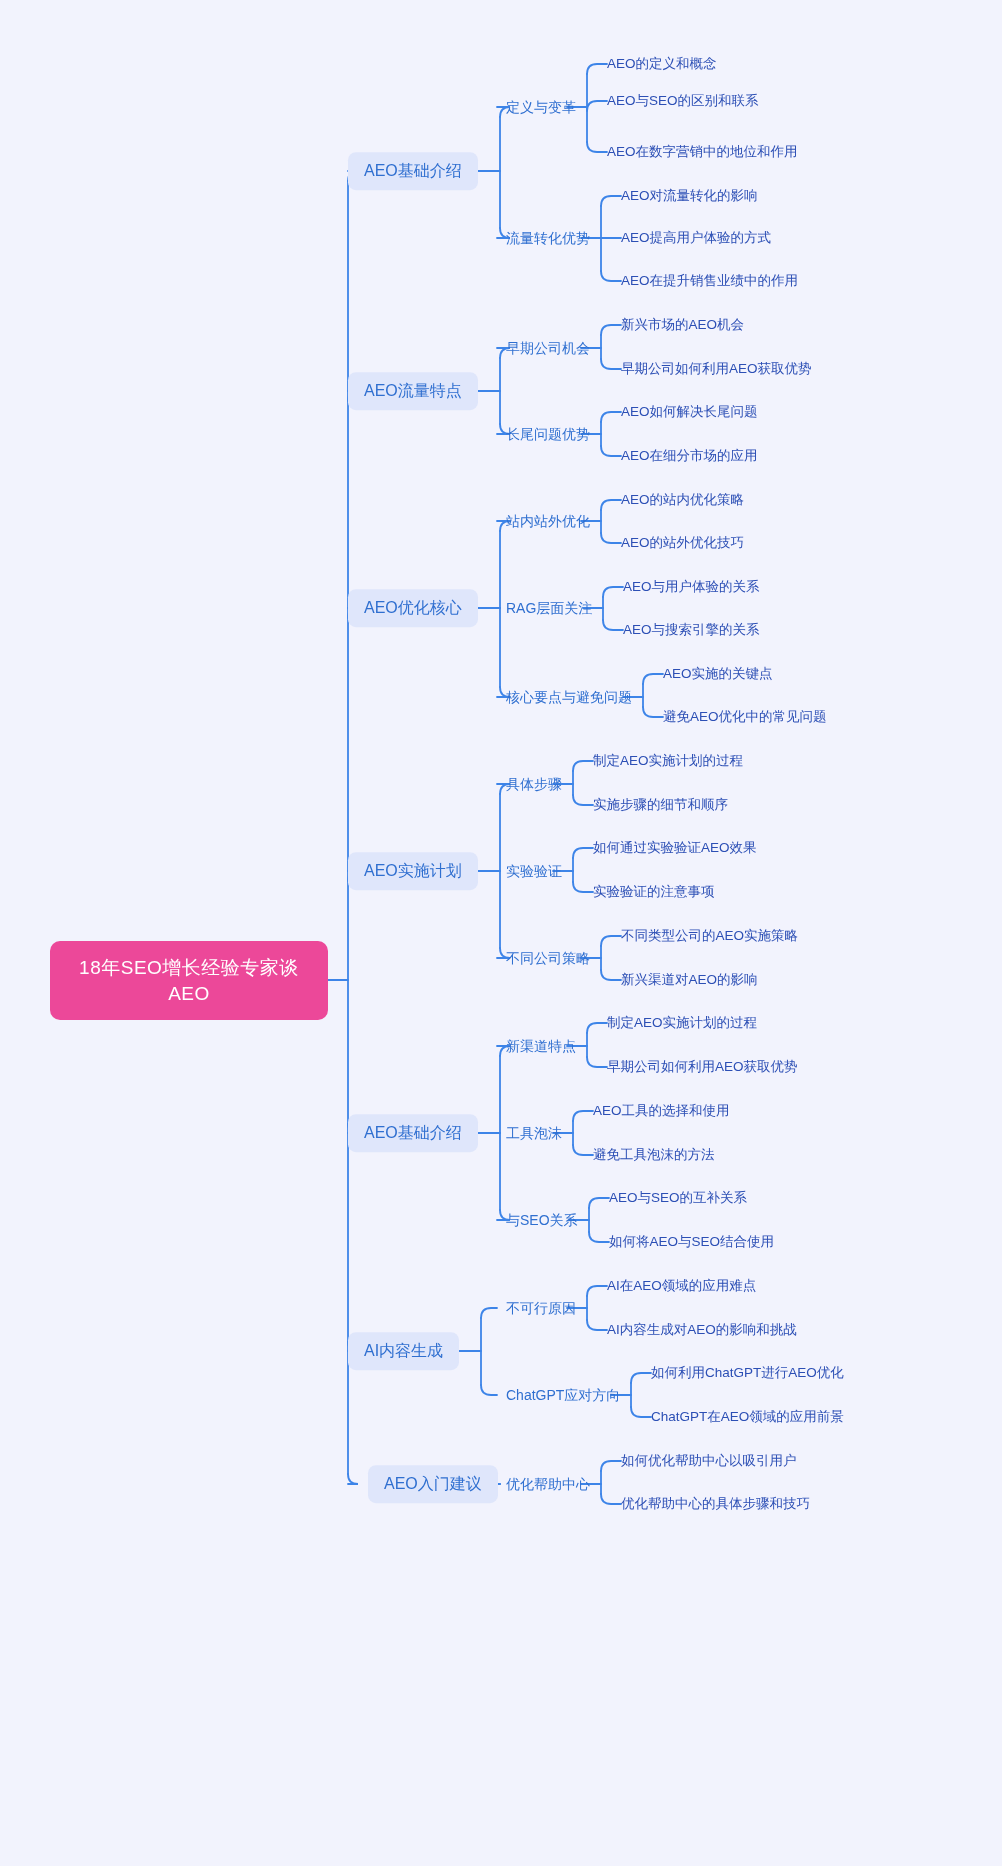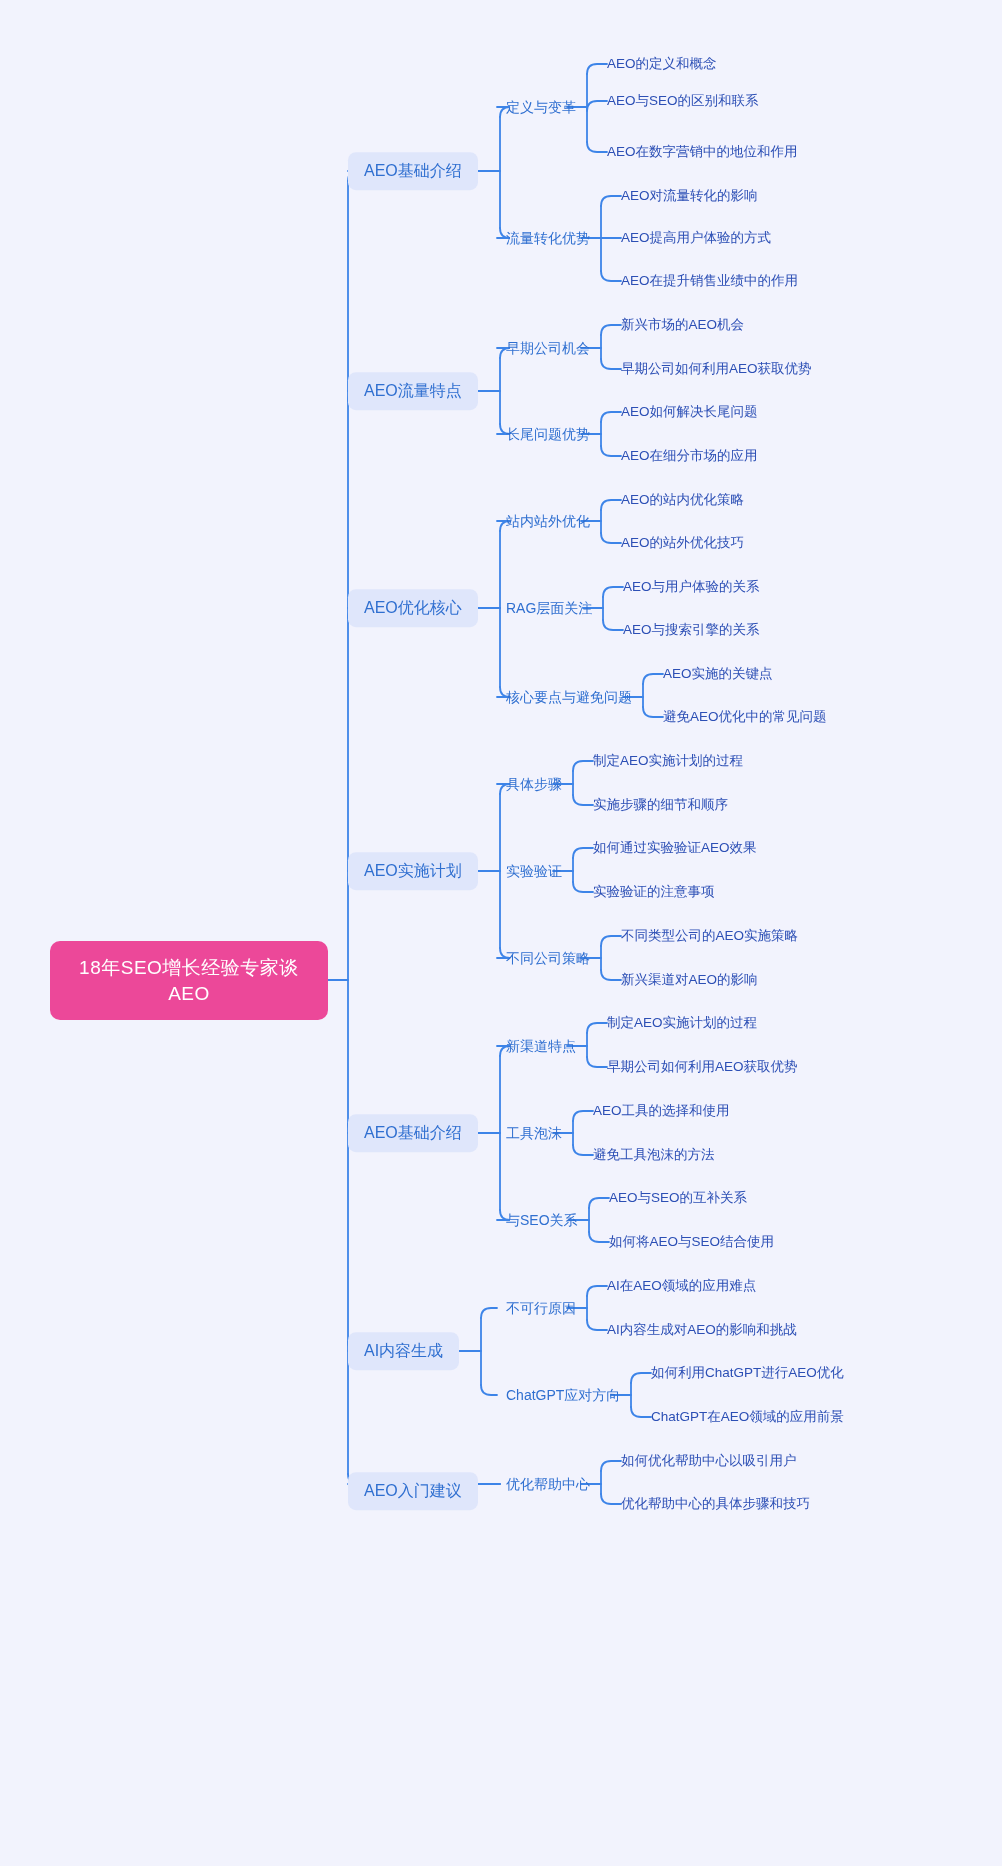--- a/index.html
+++ b/index.html
@@ -226,18 +226,18 @@
       <div class="node lvl2" style="left: 497px; top: 1220px; transform: translateY(-50%);">与SEO关系</div>
       <div class="node lvl3" style="left: 609px; top: 1198px; transform: translateY(-50%);">AEO与SEO的互补关系</div>
       <div class="node lvl3" style="left: 609px; top: 1242px; transform: translateY(-50%);">如何将AEO与SEO结合使用</div>
       <div class="node lvl1" style="left: 348px; top: 1351px; transform: translateY(-50%);">AI内容生成</div>
       <div class="node lvl2" style="left: 497px; top: 1308px; transform: translateY(-50%);">不可行原因</div>
       <div class="node lvl3" style="left: 607px; top: 1286px; transform: translateY(-50%);">AI在AEO领域的应用难点</div>
       <div class="node lvl3" style="left: 607px; top: 1330px; transform: translateY(-50%);">AI内容生成对AEO的影响和挑战</div>
       <div class="node lvl2" style="left: 497px; top: 1395px; transform: translateY(-50%);">ChatGPT应对方向</div>
       <div class="node lvl3" style="left: 651px; top: 1373px; transform: translateY(-50%);">如何利用ChatGPT进行AEO优化</div>
       <div class="node lvl3" style="left: 651px; top: 1417px; transform: translateY(-50%);">ChatGPT在AEO领域的应用前景</div>
-      <div class="node lvl1" style="left: 348px; top: 1484px; transform: translateY(-50%); margin-top: 7px;">AEO入门建议</div>
+      <div class="node lvl1" style="left: 368px; top: 1484px; transform: translateY(-50%);">AEO入门建议</div>
       <div class="node lvl2" style="left: 497px; top: 1484px; transform: translateY(-50%);">优化帮助中心</div>
       <div class="node lvl3" style="left: 621px; top: 1461px; transform: translateY(-50%);">如何优化帮助中心以吸引用户</div>
       <div class="node lvl3" style="left: 621px; top: 1504px; transform: translateY(-50%);">优化帮助中心的具体步骤和技巧</div>
     </div>
 </div>
 
 </body></html>

